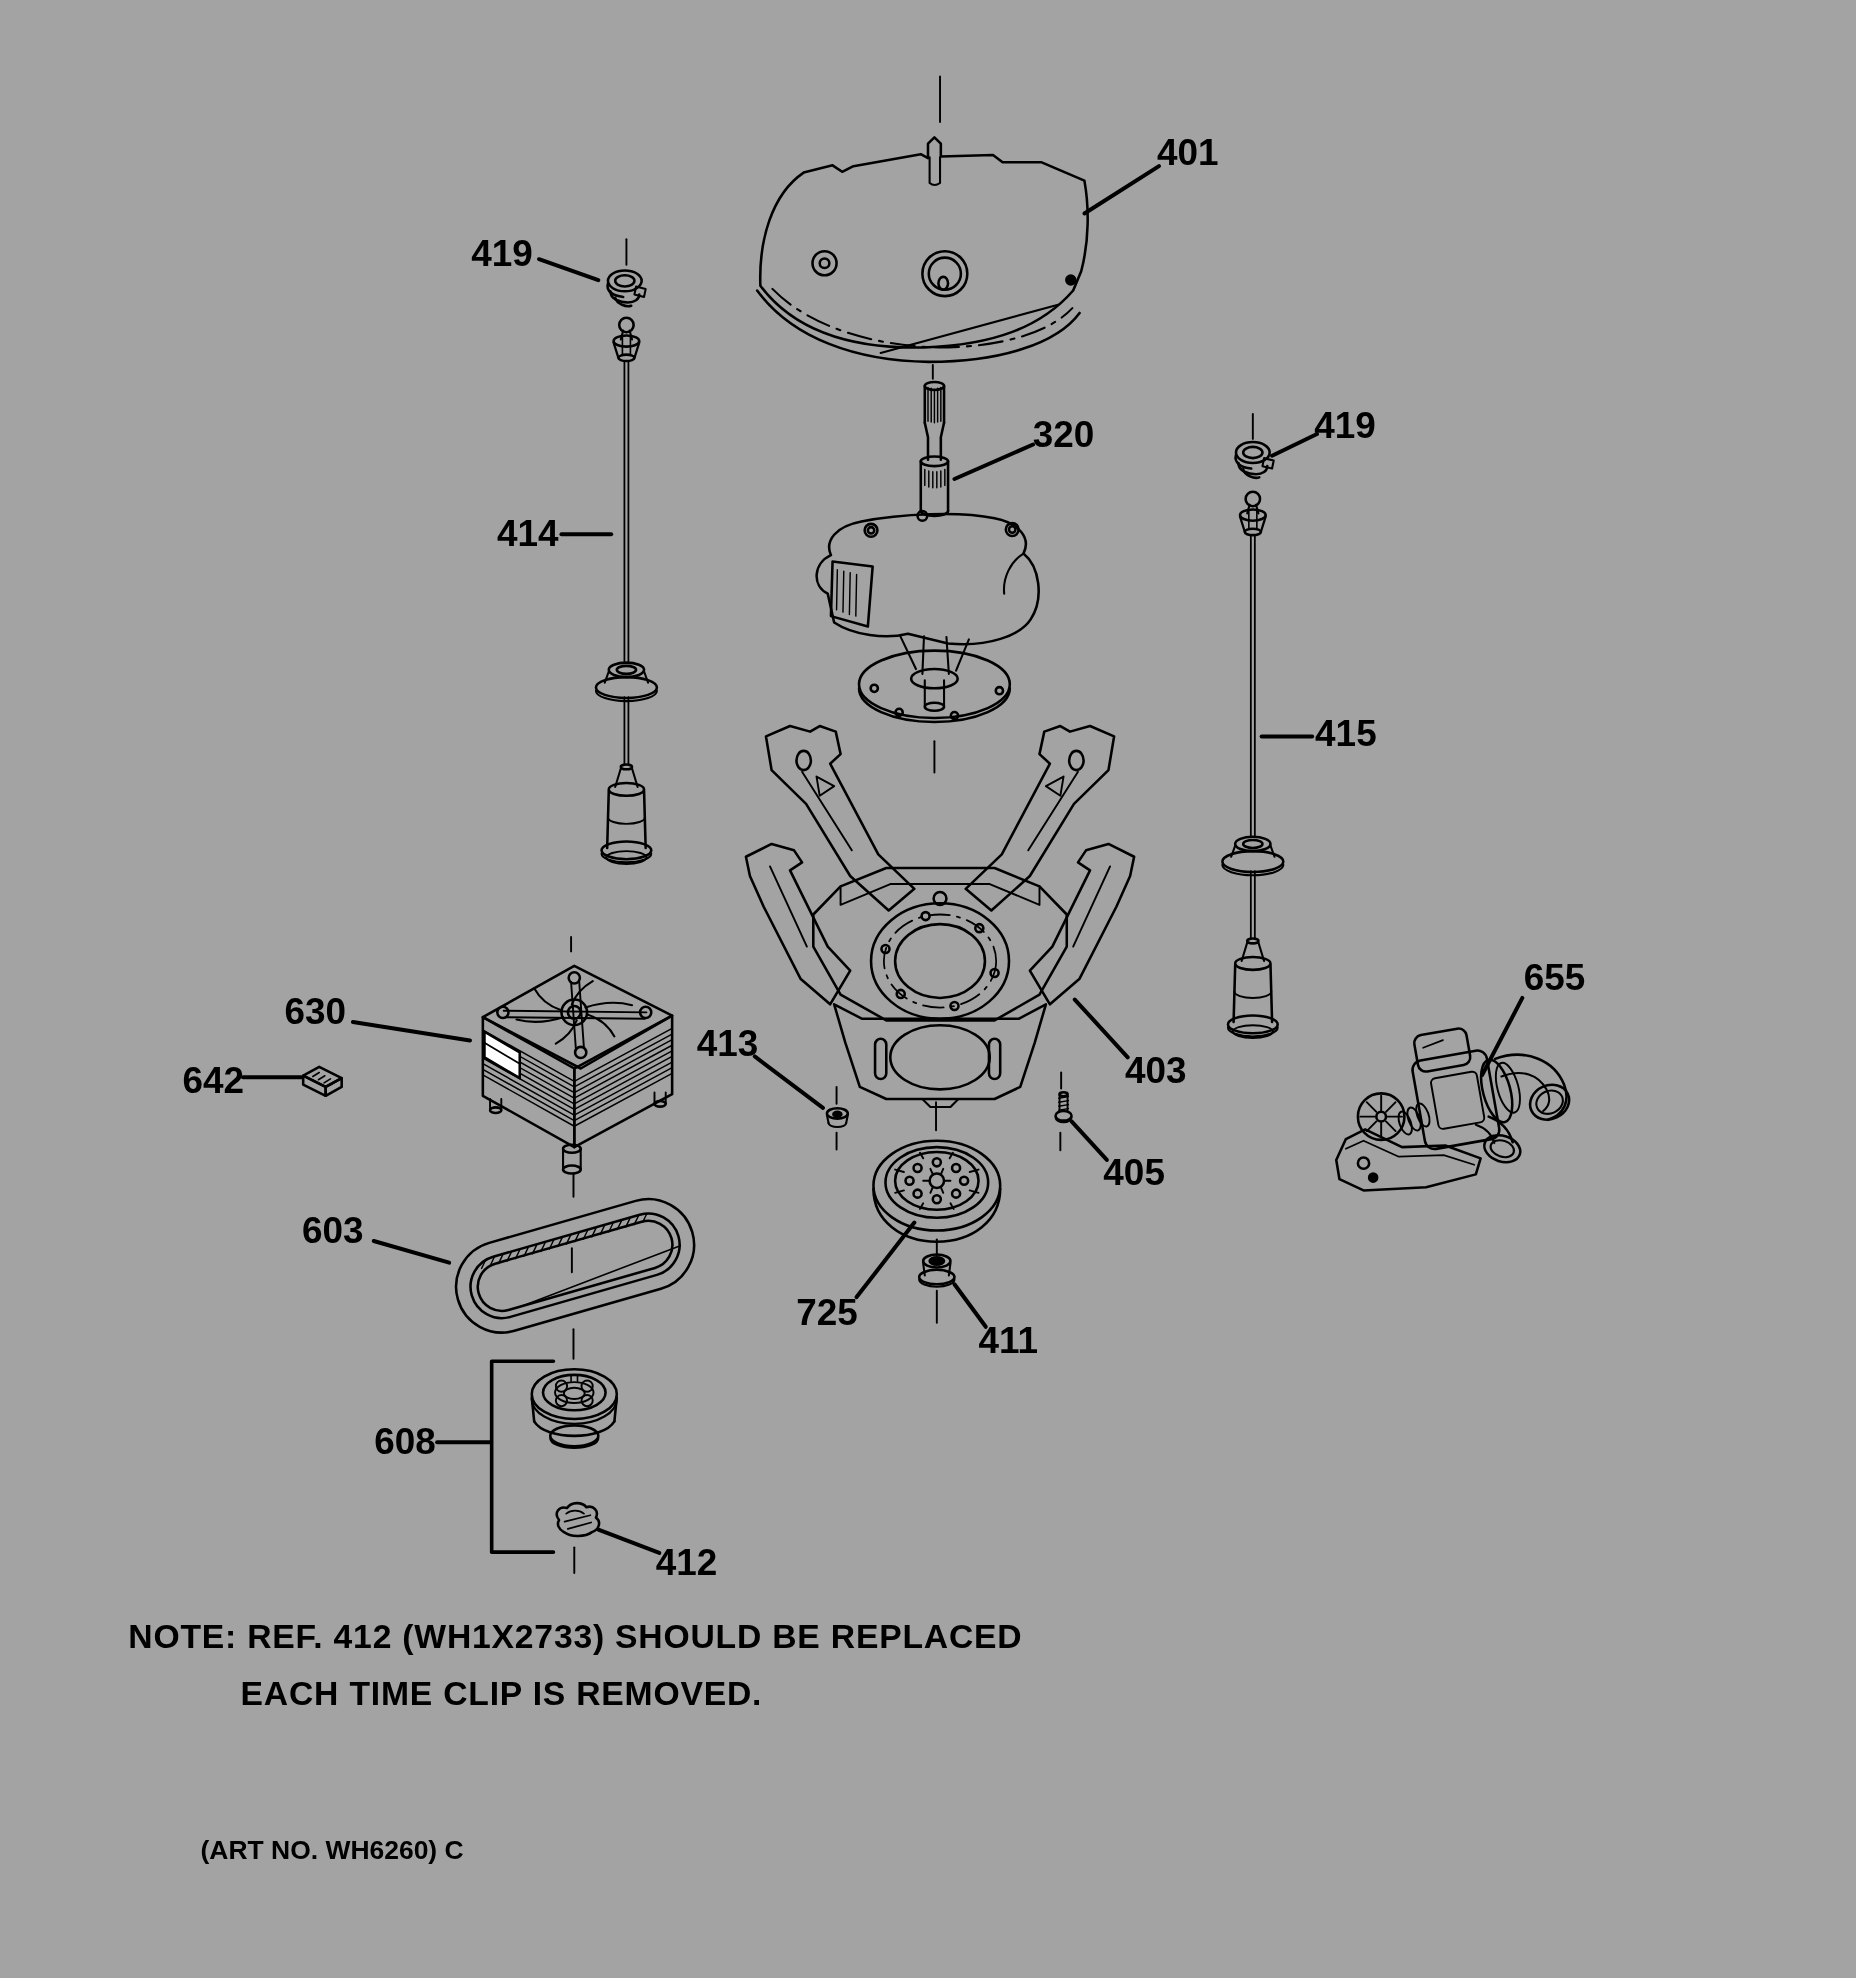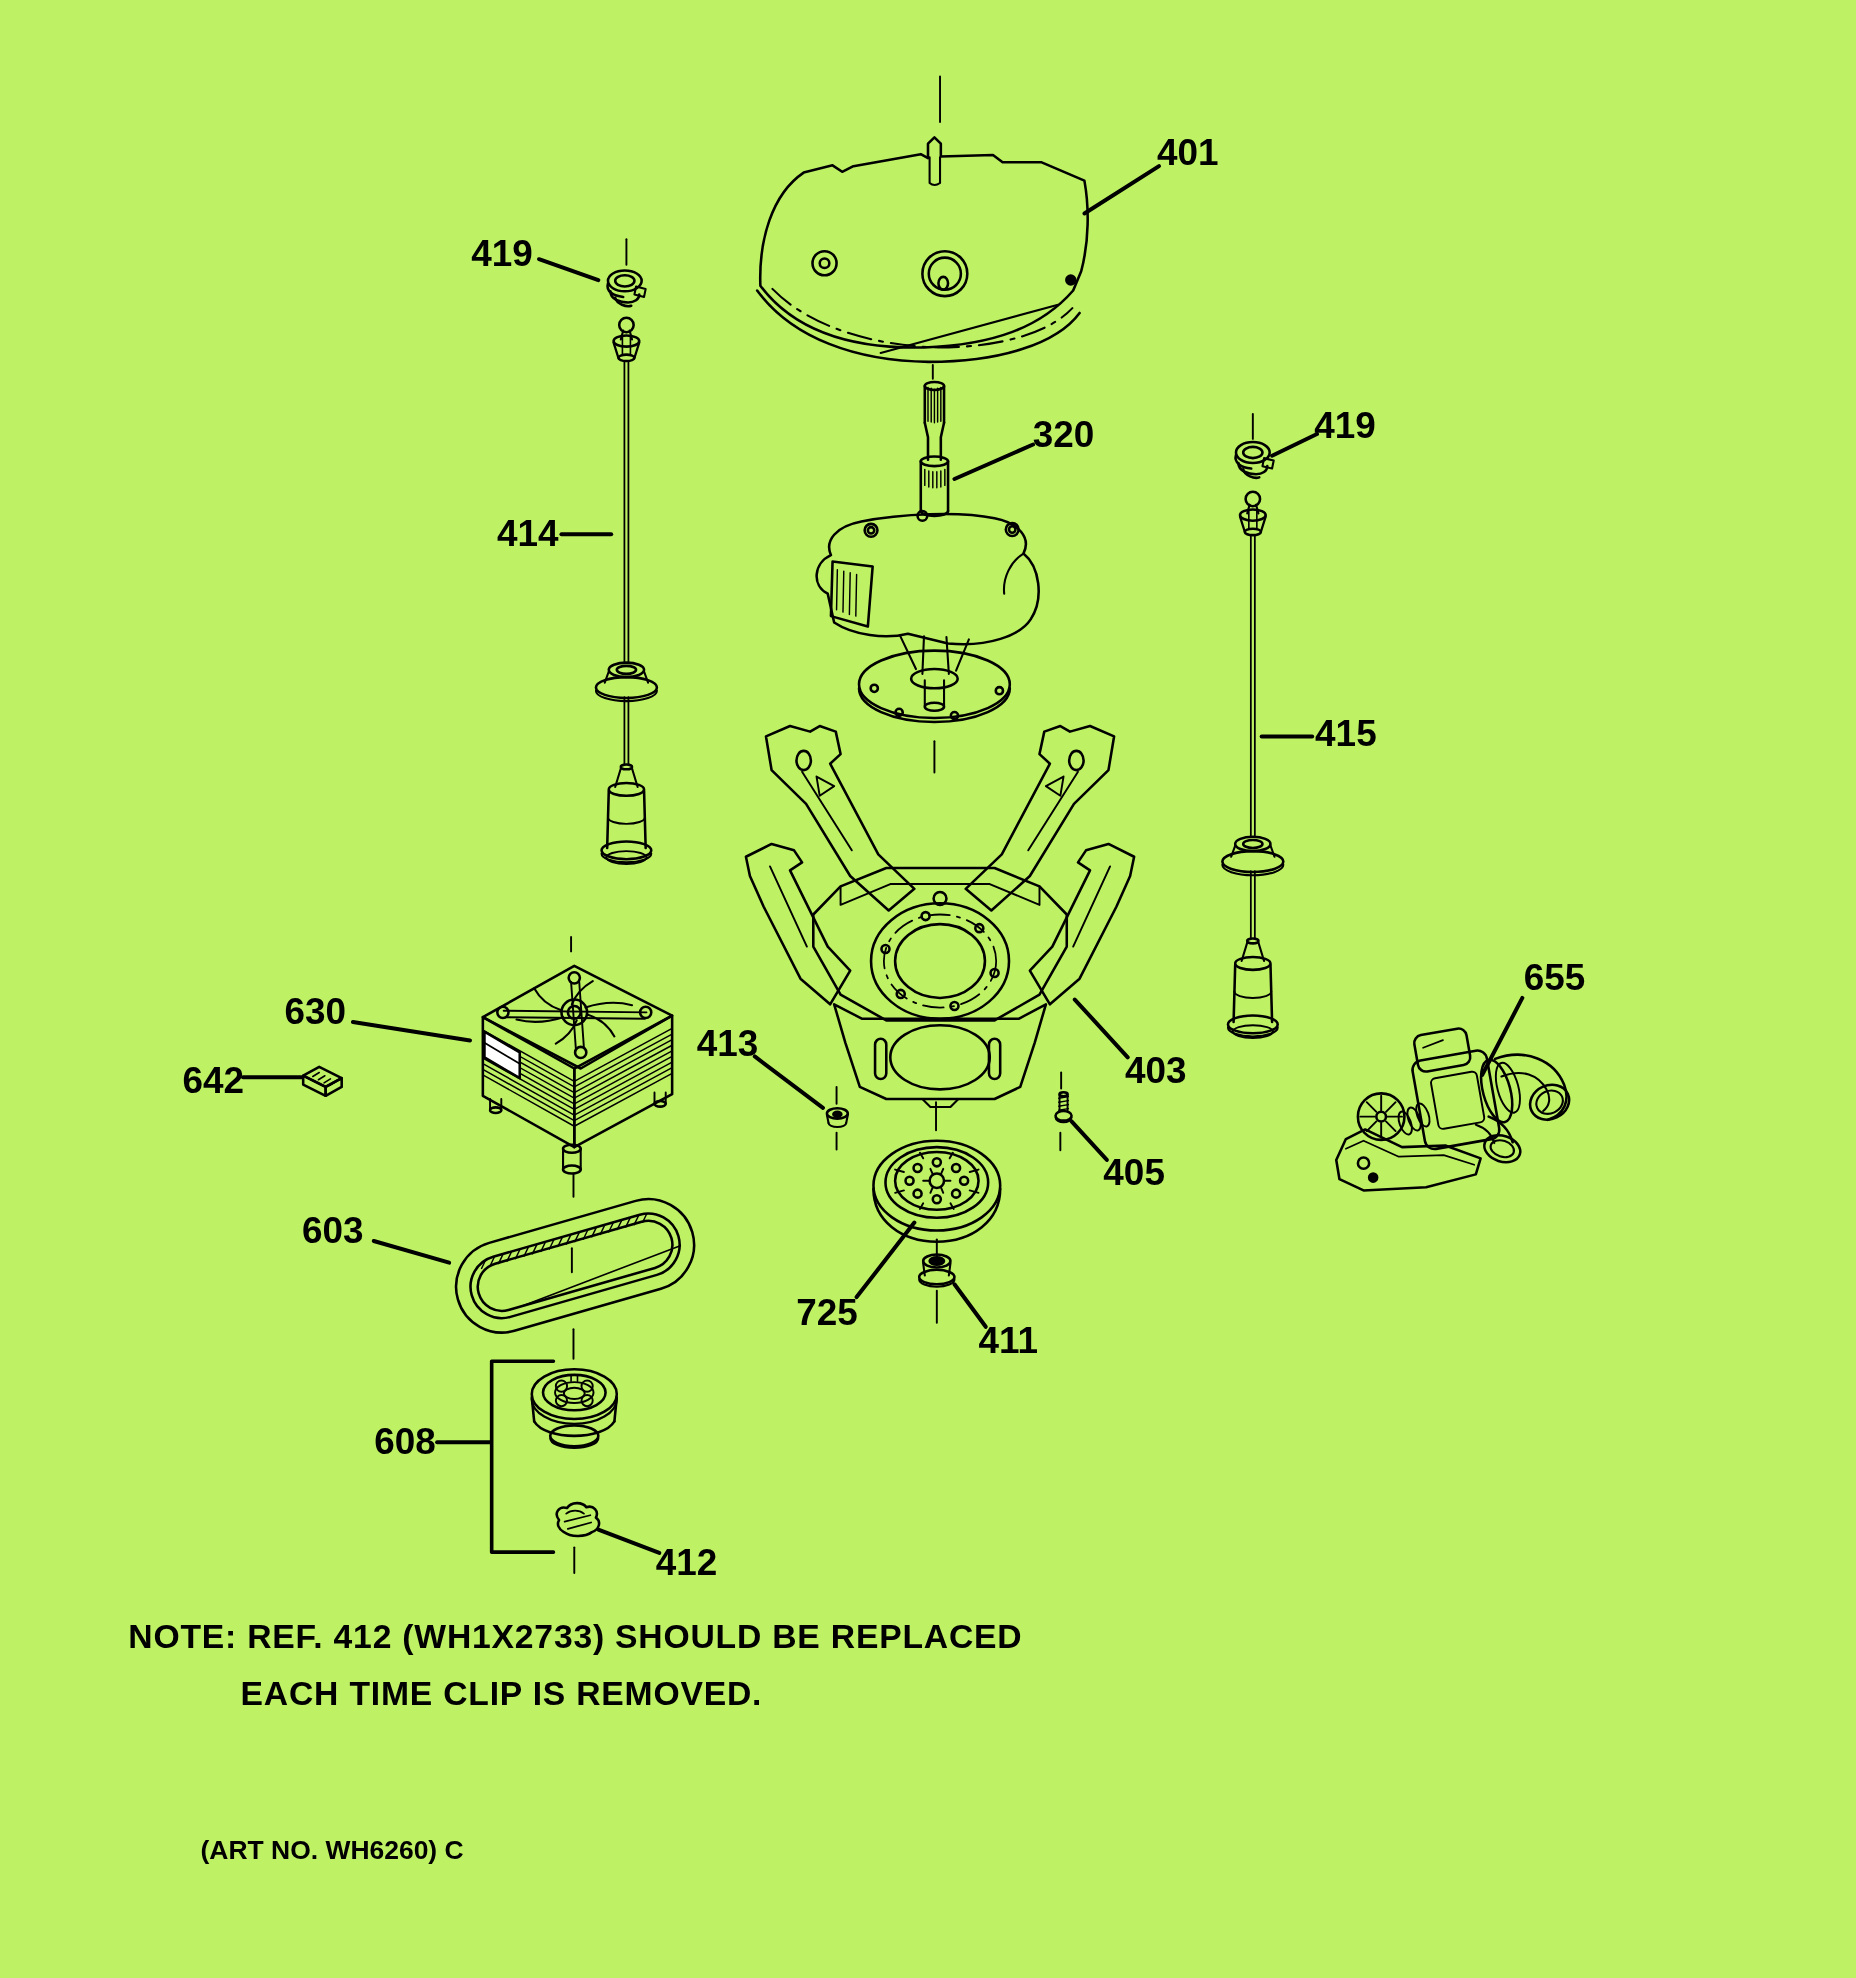--- a/index.html
+++ b/index.html
@@ -1,16 +1,16 @@
 <!DOCTYPE html>
 <html style="font-size:13px"><head>
 <meta charset="utf-8">
 <style>
   html,body{margin:0;padding:0;background:#fff;}
-  .page{width:1856px;height:1979px;position:relative;background:#bef264;margin:0 auto;overflow:hidden;
+  .page{width:1856px;height:1979px;position:relative;background:#a3a3a3;margin:0 auto;overflow:hidden;
         font-family:"Liberation Sans","DejaVu Sans",sans-serif;}
   svg{display:block;}
   text{font-family:"Liberation Sans","DejaVu Sans",sans-serif;}
   .callout{font-size:46px;font-weight:bold;fill:#000;}
   .note{font-size:42px;font-weight:bold;fill:#000;letter-spacing:1px;}
   .artno{font-size:33px;font-weight:bold;fill:#000;}
 </style>
 </head>
 <body>
 

